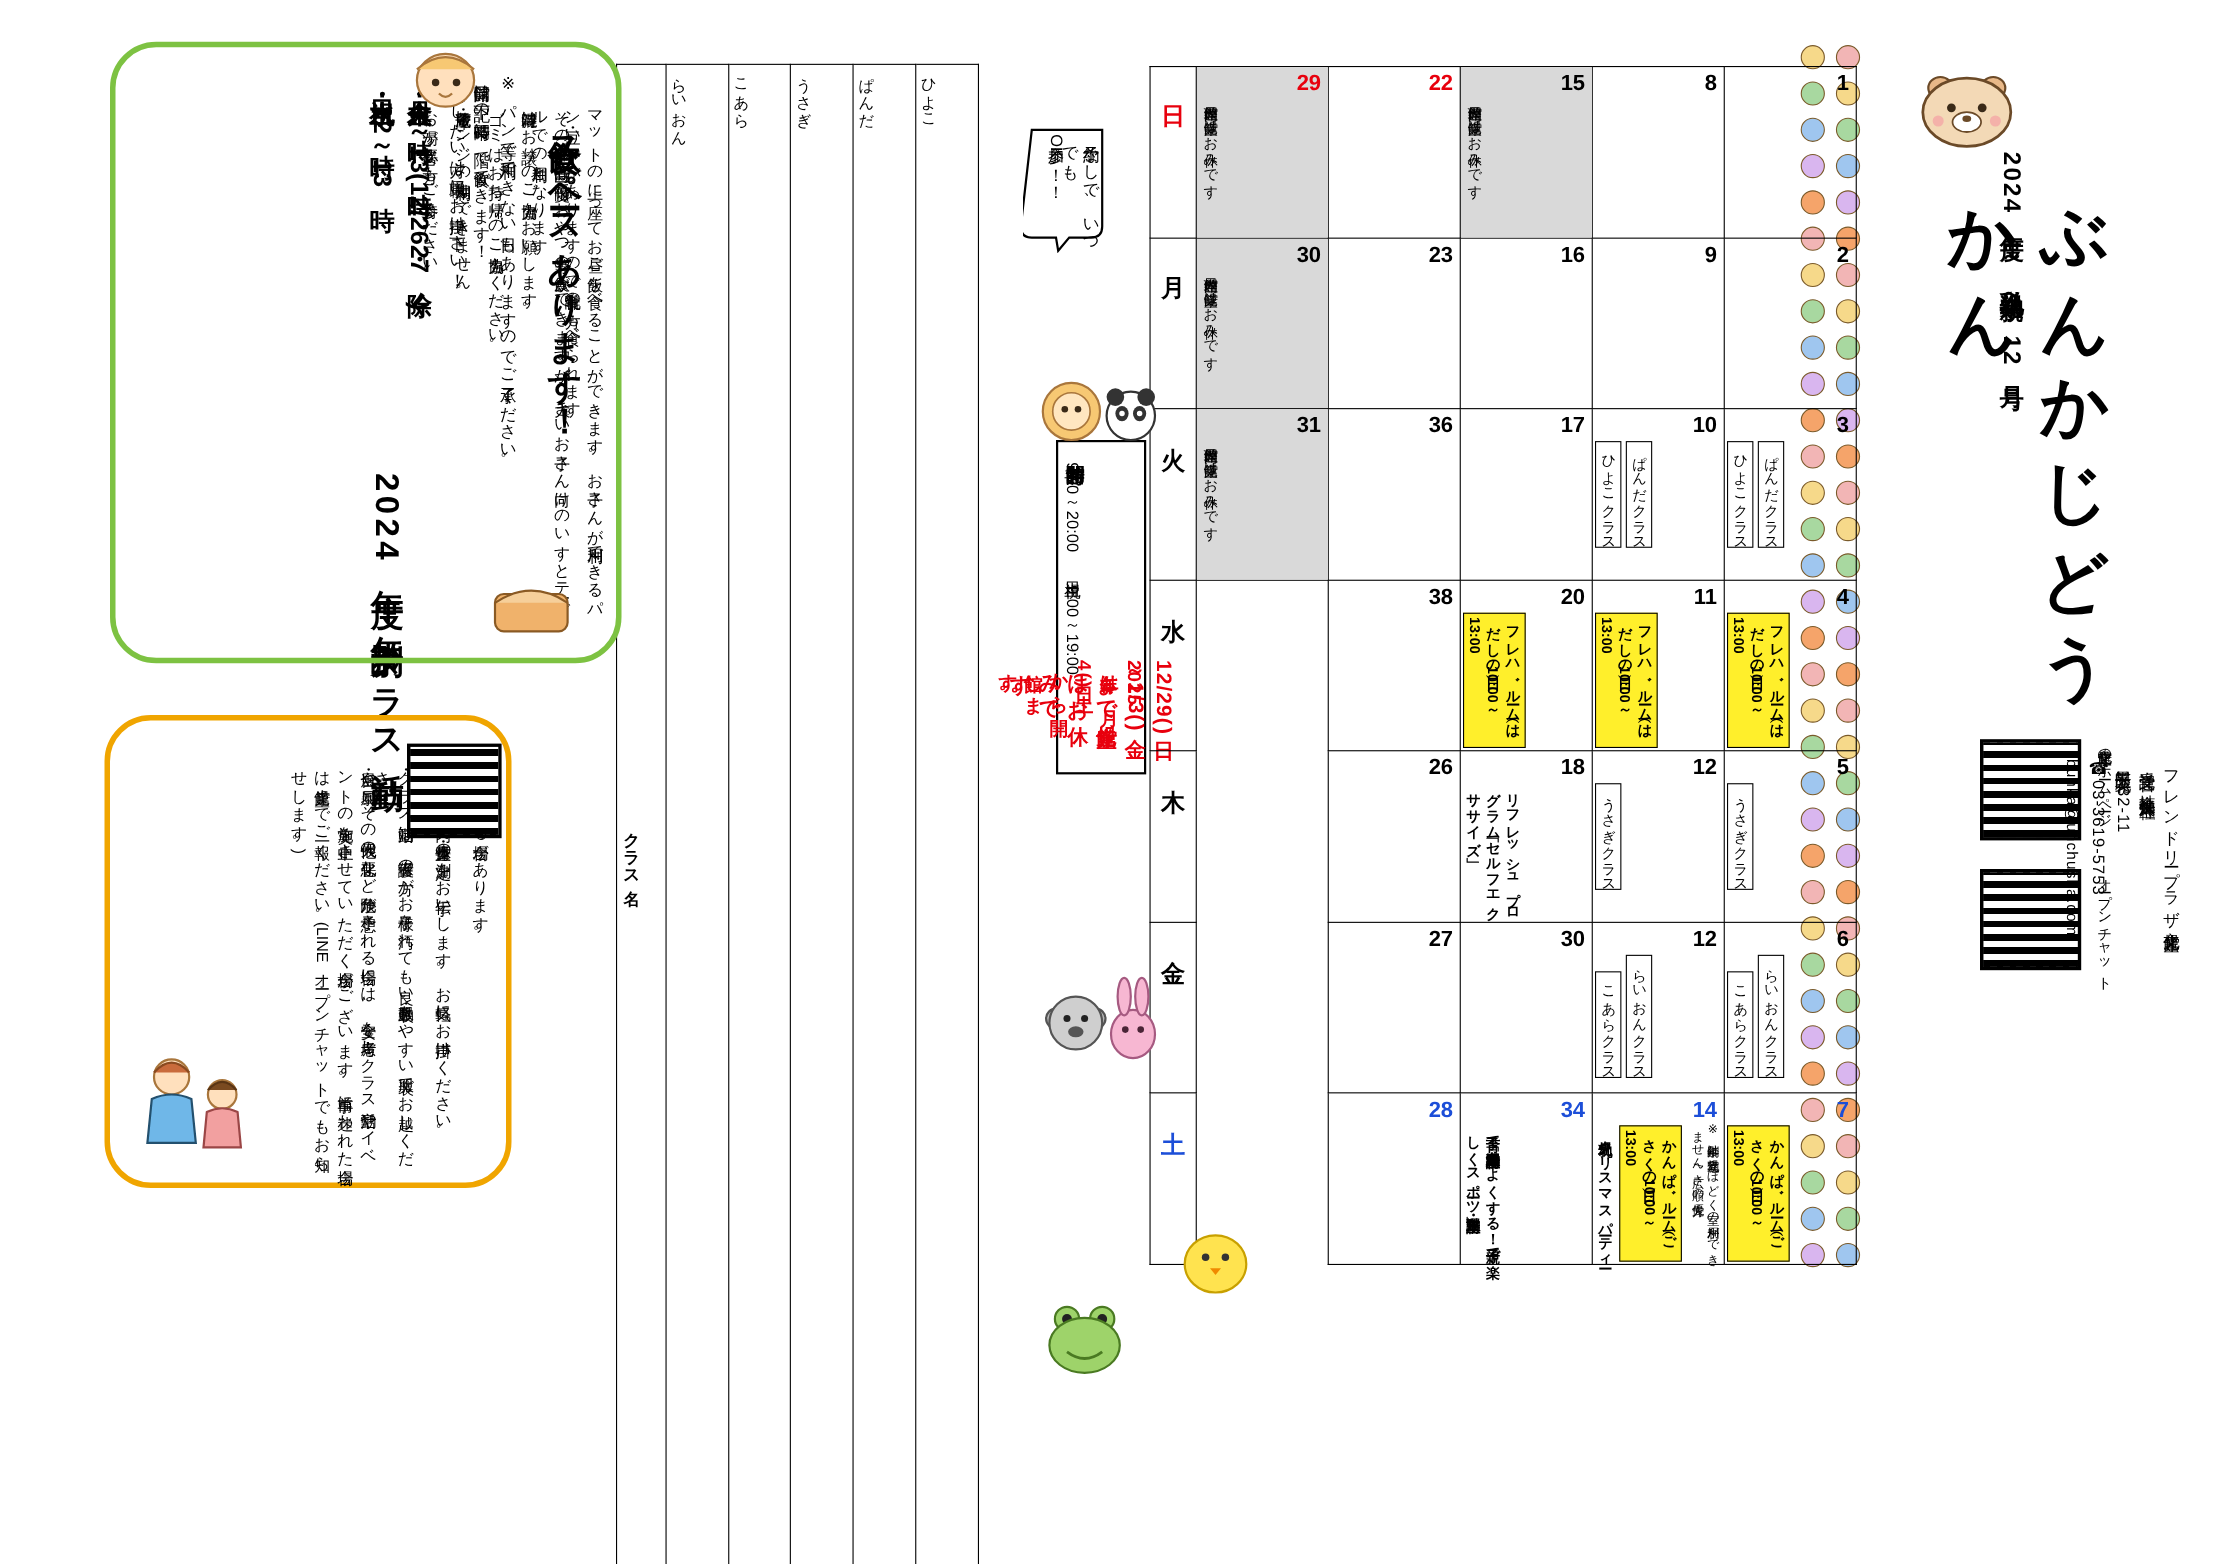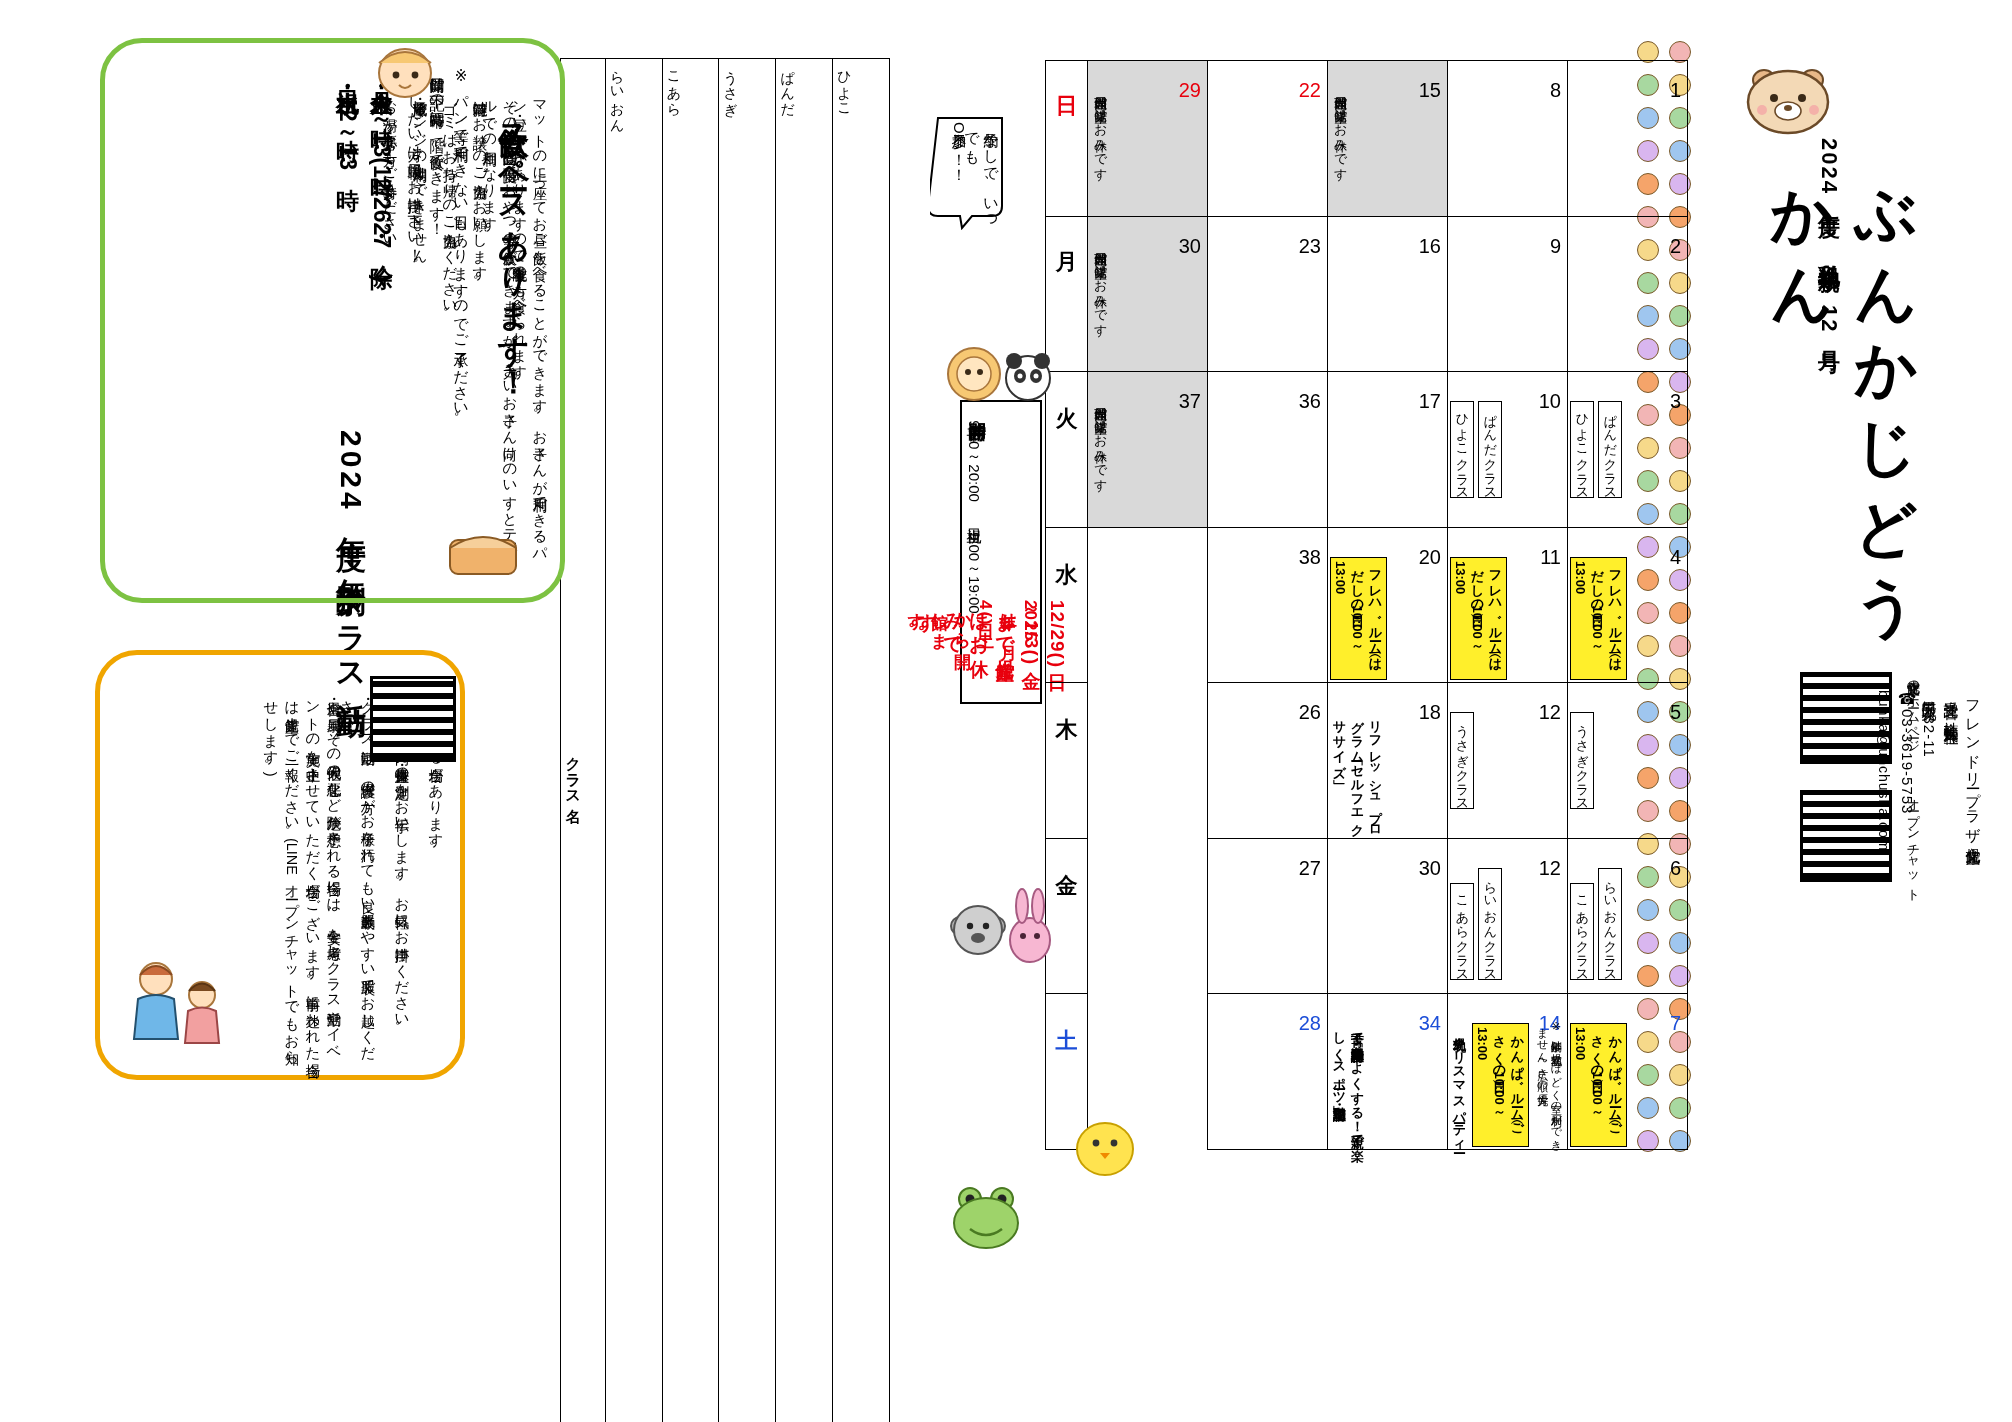--- a/index.html
+++ b/index.html
@@ -45,21 +45,21 @@
   .qr{background:
       repeating-linear-gradient(0deg,#000 0 6px,#fff 6px 12px),
       repeating-linear-gradient(90deg,#000 0 6px,rgba(255,255,255,0) 6px 12px);
     background-blend-mode:screen;border:3px solid #000;box-sizing:border-box;}
   .qr-label{writing-mode:vertical-rl;font-size:13px;position:absolute;}
 
   
   #calendar{position:absolute;left:1045px;top:60px;width:640px;height:1090px;}
   table.cal{border-collapse:collapse;width:100%;height:100%;table-layout:fixed;}
   table.cal th,table.cal td{border:1.5px solid #000;vertical-align:top;position:relative;padding:0;}
-  .daynum{position:absolute;top:18px;right:6px;font-size:20px;font-weight:normal;}
+  .daynum{position:absolute;top:4px;right:6px;font-size:20px;font-weight:bold;}
   .wd{font-size:22px;font-weight:bold;text-align:center;height:34px;writing-mode:vertical-rl;margin:0 auto;}
   .sun{color:#e8000d;}
   .sat{color:#1c4ed8;}
   .greycell{background:#d9d9d9;}
   .cellnote{position:absolute;top:26px;left:0;right:0;bottom:2px;}
   .vnote{writing-mode:vertical-rl;font-size:13px;line-height:1.25;margin-left:4px;}
   .ev-box{border:1.2px solid #000;writing-mode:vertical-rl;font-size:13px;padding:3px 2px;margin:3px 2px 0 2px;display:inline-block;max-height:150px;}
   .ev-yellow{background:#ffef2b;border:1.2px solid #000;writing-mode:vertical-rl;font-size:13px;font-weight:bold;padding:3px 2px;margin:3px 2px 0 2px;display:inline-block;}
   .ev-plain{writing-mode:vertical-rl;font-size:13px;font-weight:bold;margin:3px 2px 0 2px;display:inline-block;}
 
@@ -291,21 +291,21 @@
             <td>
               <div class="daynum">2</div>
               <div class="cellnote"></div>
             </td>
           </tr>
           <tr>
             <th>
               <div class="wd">火</div>
             </th>
             <td class="greycell">
-              <div class="daynum">37</div>
+              <div class="daynum">31</div>
               <div class="cellnote">
                 <div class="vnote">館内整理日　児童館はお休みです</div>
               </div>
             </td>
             <td>
               <div class="daynum">36</div>
               <div class="cellnote"></div>
             </td>
             <td>
               <div class="daynum">17</div>

